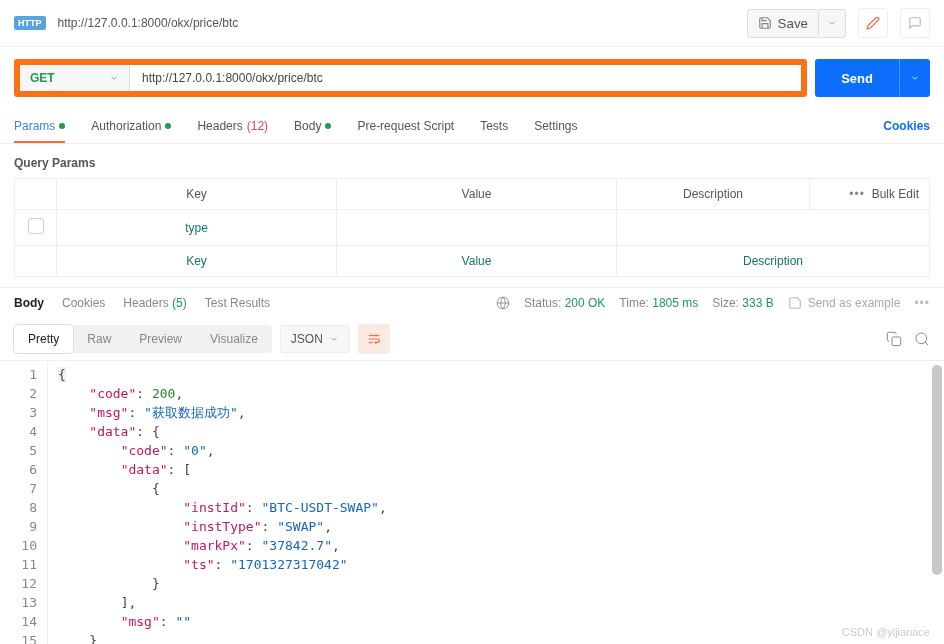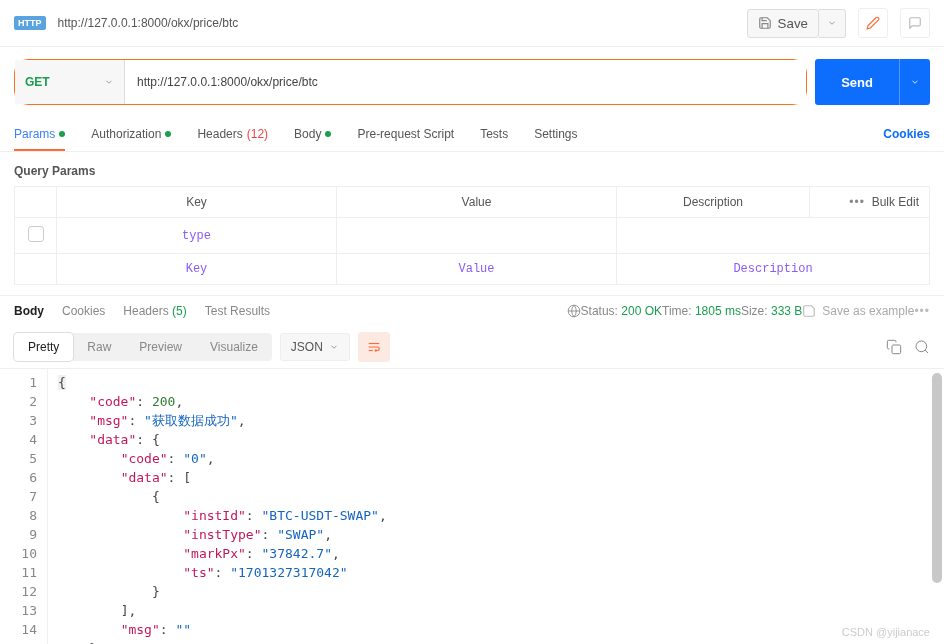--- a/index.html
+++ b/index.html
@@ -10,51 +10,51 @@
     .http-badge { background: #5ba3e0; color: #fff; font-size: 9px; font-weight: bold; padding: 2px 4px; border-radius: 2px; }
     .header-url { color: #555; font-size: 12px; }
     .spacer { flex: 1; }
     .save-btn { display: flex; align-items: center; gap: 6px; background: #f7f7f7; border: 1px solid #ddd; padding: 6px 10px; border-radius: 3px; cursor: pointer; color: #555; }
     .save-chevron { background: #f7f7f7; border: 1px solid #ddd; border-left: none; padding: 6px 8px; border-radius: 0 3px 3px 0; color: #888; cursor: pointer; }
     .icon-btn { width: 30px; height: 30px; border: 1px solid #eee; background: #fff; border-radius: 3px; display: flex; align-items: center; justify-content: center; color: #aaa; cursor: pointer; }
     .icon-btn.edit { color: #ff6b35; }
     
     
     .url-row { display: flex; gap: 8px; padding: 12px 14px; }
-    .method-url { flex: 1; display: flex; border: 1px solid #f97316; border-radius: 14px; height: 46px; }
+    .method-url { flex: 1; display: flex; border: 6px solid #f97316; border-radius: 3px; height: 38px; }
     .method-select { width: 110px; border: none; border-right: 1px solid #ddd; background: #f7f7f7; color: #1a9e4f; font-weight: 600; font-size: 12px; padding: 0 10px; display: flex; align-items: center; justify-content: space-between; cursor: pointer; }
     .url-input { flex: 1; border: none; padding: 0 12px; font-size: 12px; color: #444; outline: none; }
     .send-btn { background: #0d6efd; color: #fff; border: none; padding: 0 26px; font-weight: 600; font-size: 13px; border-radius: 3px 0 0 3px; cursor: pointer; }
     .send-chevron { background: #0d6efd; color: #fff; border: none; border-left: 1px solid rgba(255,255,255,0.3); padding: 0 10px; border-radius: 0 3px 3px 0; cursor: pointer; }
     
     
     .tabs { display: flex; align-items: center; padding: 0 14px; border-bottom: 1px solid #eee; }
     .tab { padding: 10px 0; margin-right: 26px; color: #555; cursor: pointer; font-size: 12px; position: relative; display: flex; align-items: center; gap: 4px; }
     .tab.active { color: #3b82f6; }
     .tab.active::after { content: ""; position: absolute; bottom: 0; left: 0; right: 0; height: 2px; background: #ff6b35; }
     .dot { width: 6px; height: 6px; border-radius: 50%; background: #1a9e4f; display: inline-block; }
     .tab-count { color: #ef4444; }
     .cookies-link { margin-left: auto; color: #0d6efd; font-weight: 600; cursor: pointer; padding: 10px 0; }
     
     
     .qp-label { padding: 12px 14px 8px; color: #555; font-weight: 600; font-size: 12px; }
     .qp-table { width: calc(100% - 28px); margin: 0 14px 10px; border: 1px solid #eee; border-collapse: collapse; }
     .qp-table th, .qp-table td { border: 1px solid #eee; padding: 8px 10px; text-align: center; font-weight: normal; font-size: 12px; }
     .qp-table th { color: #555; }
-    .qp-cell { color: #8b5cf6; font-family: Liberation Mono, monospace; }
+    .qp-cell { color: #0f766e; }
     .bulk-edit { color: #555; cursor: pointer; }
     .checkbox { width: 16px; height: 16px; border: 1.5px solid #ccc; border-radius: 3px; display: inline-block; }
     .dots { color: #888; letter-spacing: 1px; }
     
     
     .resp-header { display: flex; align-items: center; padding: 8px 14px; border-top: 1px solid #eee; gap: 18px; }
     .resp-tab { color: #888; cursor: pointer; font-size: 12px; }
     .resp-tab.active { color: #212121; font-weight: 600; }
     .resp-count { color: #1a9e4f; }
-    .status-row { margin-left: auto; display: flex; align-items: center; font-size: 12px; color: #888; }
+    .status-row { margin-left: auto; display: flex; align-items: center; gap: 14px; font-size: 12px; color: #888; }
     .status-ok { color: #1a9e4f; }
     .save-example { color: #aaa; display: flex; align-items: center; gap: 6px; cursor: pointer; }
     
     
     .view-row { display: flex; align-items: center; padding: 6px 14px; border-bottom: 1px solid #eee; gap: 8px; }
     .view-tabs { display: flex; background: #f1f1f1; border-radius: 4px; }
     .view-tab { padding: 7px 14px; color: #888; cursor: pointer; font-size: 12px; border-radius: 4px; }
     .view-tab.active { background: #fff; color: #212121; box-shadow: 0 0 0 1px #ddd; }
     .format-select { background: #f7f7f7; border: 1px solid #eee; padding: 6px 10px; border-radius: 3px; display: flex; align-items: center; gap: 6px; color: #555; cursor: pointer; }
     .wrap-btn { width: 32px; height: 30px; background: #fce9e2; border-radius: 3px; display: flex; align-items: center; justify-content: center; color: #ff6b35; cursor: pointer; }
@@ -201,21 +201,21 @@
       </span>
     <span><span>Status:</span> <span class="status-ok">200 OK</span></span>
     <span><span>Time:</span> <span class="status-ok">1805 ms</span></span>
     <span><span>Size:</span> <span class="status-ok">333 B</span></span>
     <span class="save-example">
       <span>
           <svg width="14" height="14" viewBox="0 0 24 24" fill="none" stroke="#bbb" stroke-width="2">
             <path d="M19 21H5a2 2 0 0 1-2-2V5a2 2 0 0 1 2-2h11l5 5v11a2 2 0 0 1-2 2z"></path>
           </svg>
         </span>
-      <span>Save as example</span>
+      <span>Send as example</span>
     </span>
     <span class="dots" style="color:#bbb">•••</span>
   </div>
 </div>
 
 <div class="view-row">
   <div class="view-tabs">
     <div class="view-tab active">Pretty</div>
     <div class="view-tab">Raw</div>
     <div class="view-tab">Preview</div>

